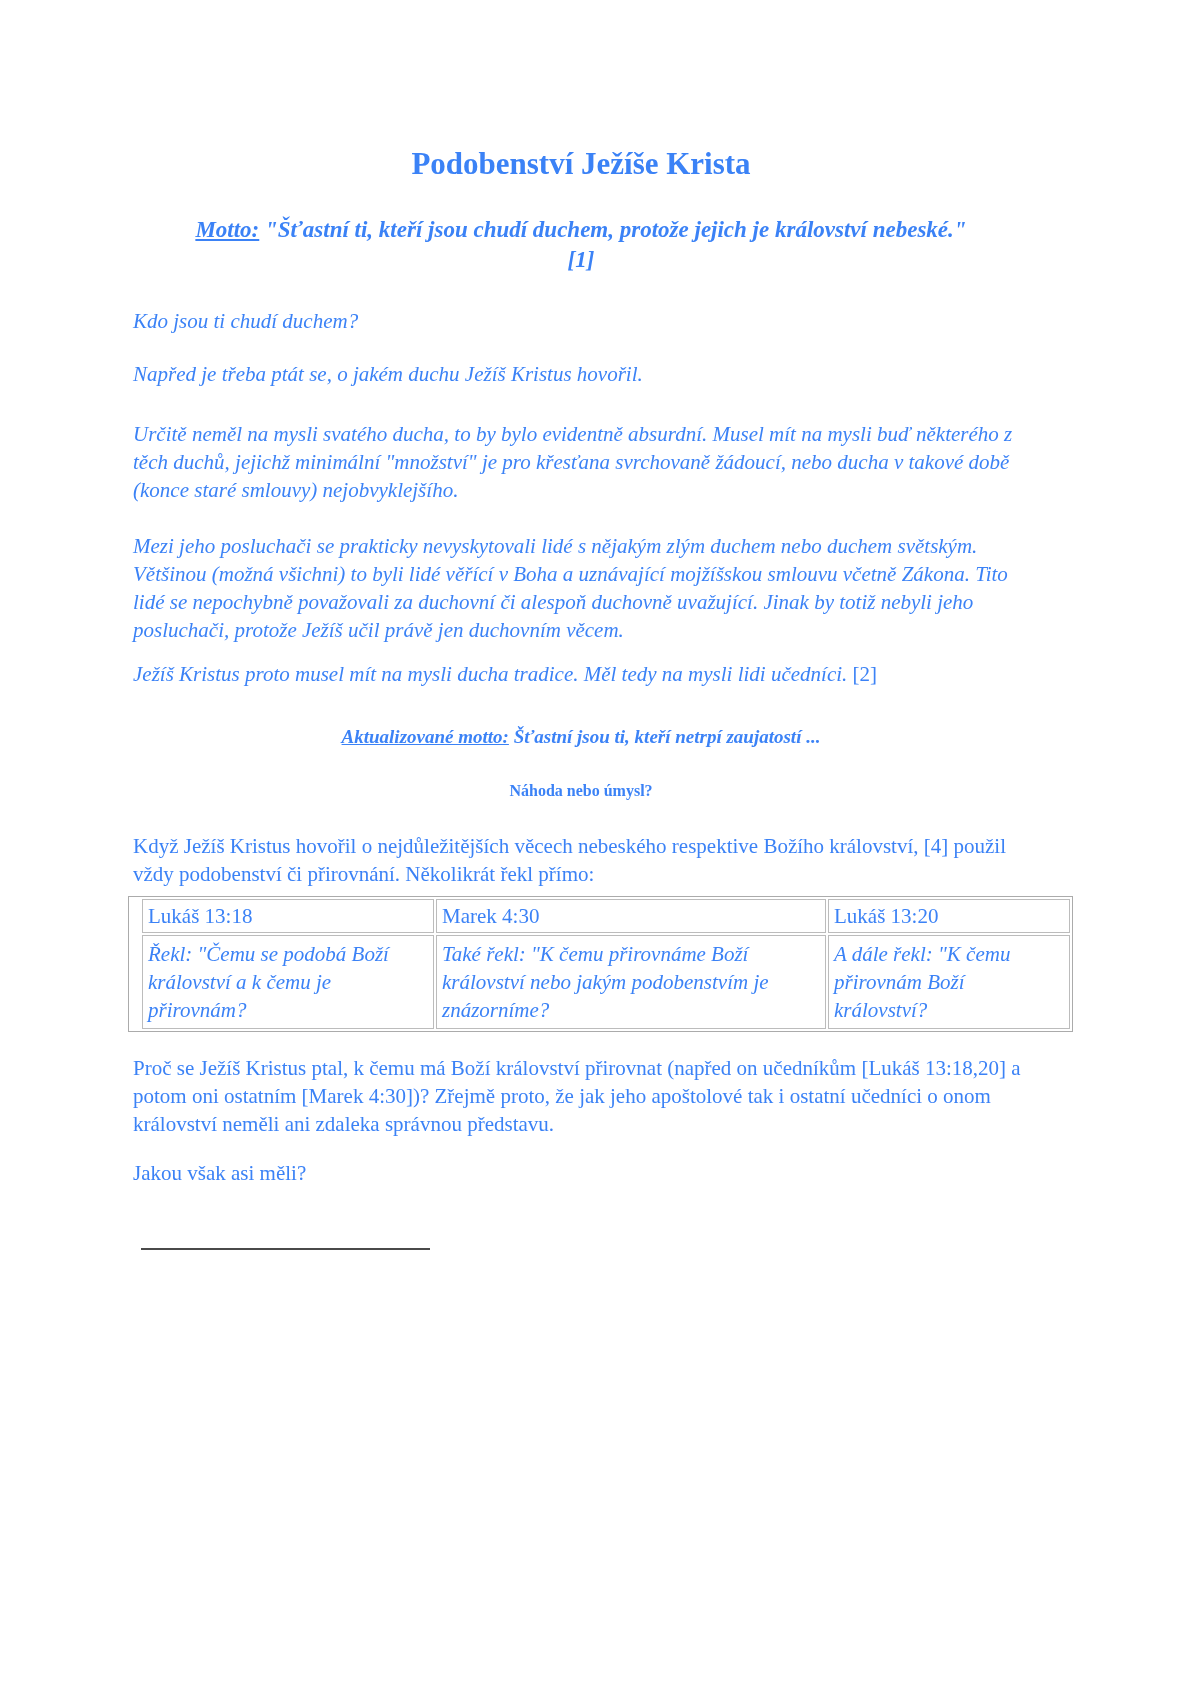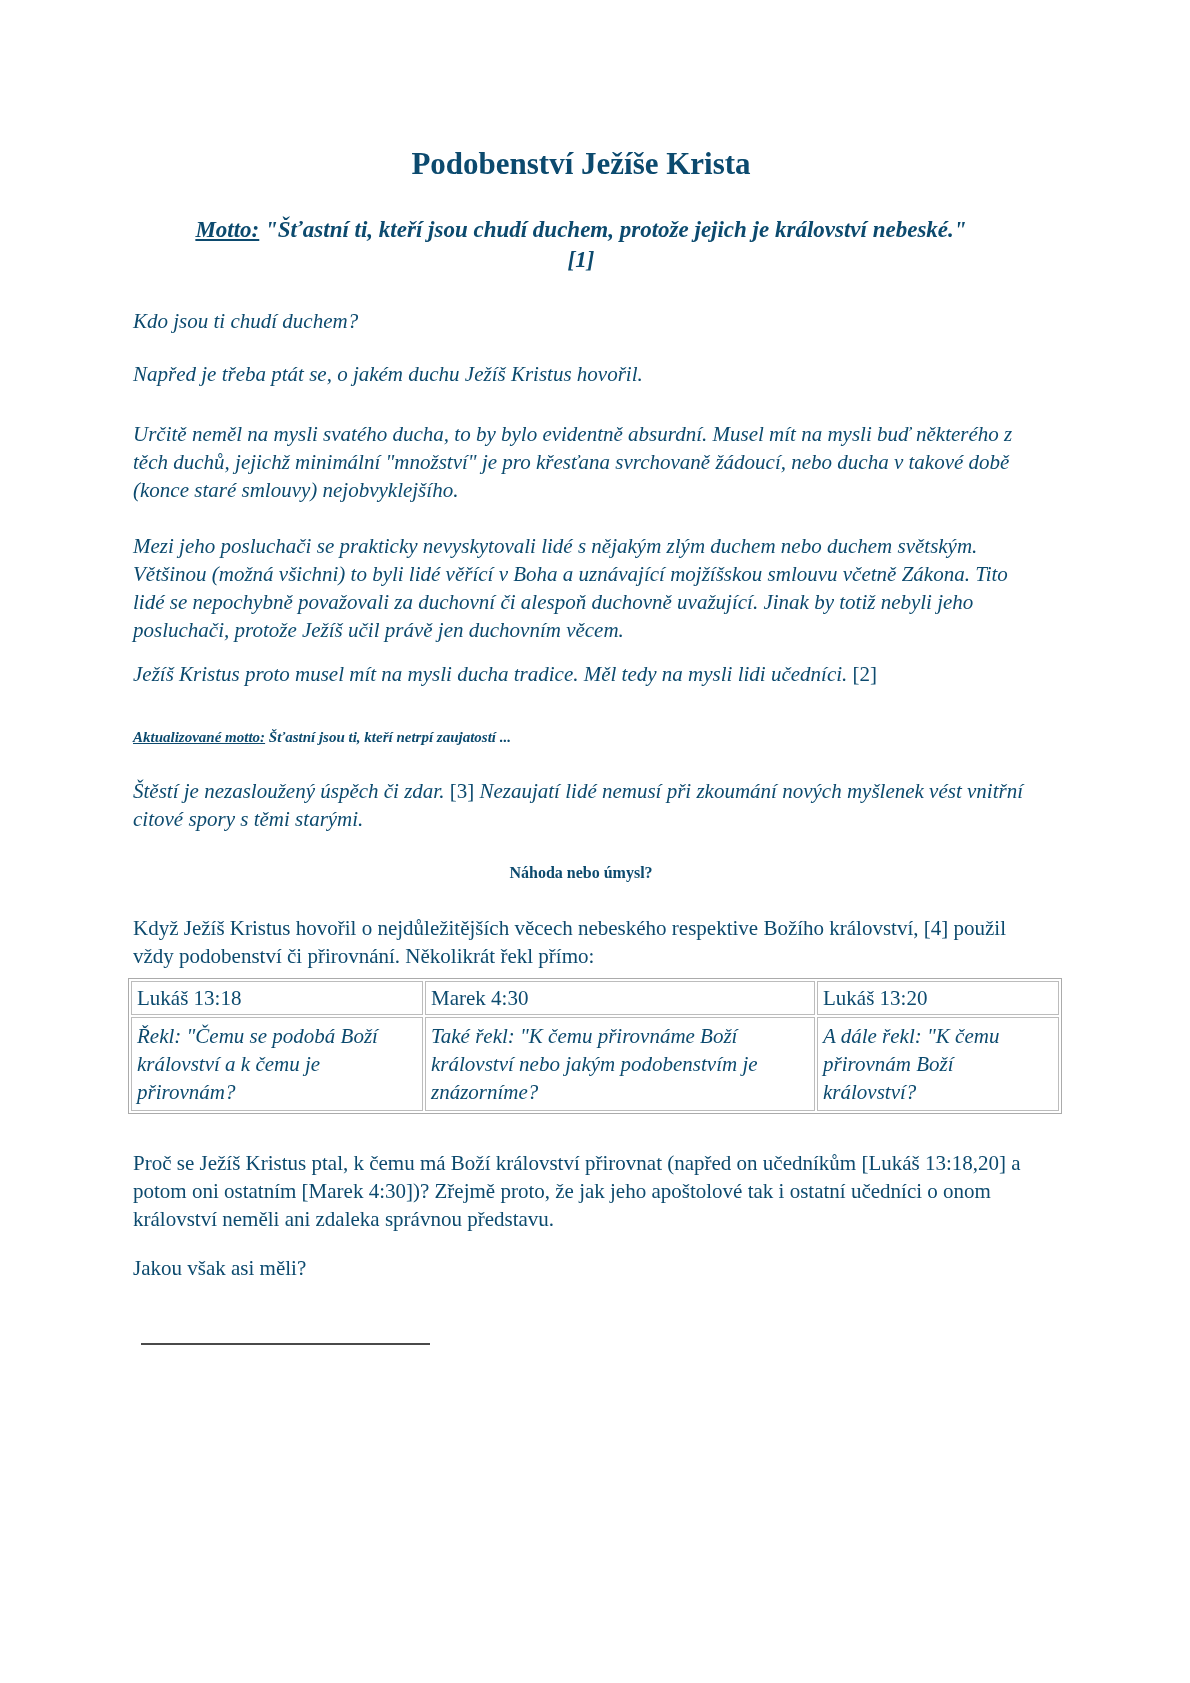--- a/index.html
+++ b/index.html
@@ -3,21 +3,21 @@
 <meta charset="utf-8">
 <style>
   html, body { margin: 0; padding: 0; background: #ffffff; }
   .page {
     position: relative;
     width: 1162px;
     height: 1683px;
     box-sizing: border-box;
     padding: 148px 133px 0 133px;
     background: #ffffff;
-    color: #0c4a6e;
+    color: #3b82f6;
     font-family: "Liberation Serif", serif;
     font-size: 21px;
     line-height: 28px;
     overflow: hidden;
   }
   .title {
     font-size: 31px;
     line-height: 32px;
     font-weight: bold;
     text-align: center;
@@ -38,43 +38,44 @@
   .mb21 { margin-bottom: 21px; }
   .mb22 { margin-bottom: 8px; }
   .mb24 { margin-bottom: 16px; }
   .mb25 { margin-bottom: 25px; }
   .mb26 { margin-bottom: 26px; }
   .mb27 { margin-bottom: 27px; }
   .mb28 { margin-bottom: 28px; }
   .mb32 { margin-bottom: 32px; }
   .mb34 { margin-bottom: 34px; }
   .updated-motto {
-    font-size: 15px;
+    font-size: 19px;
     line-height: 30px;
     font-weight: bold;
     font-style: italic;
-    text-align: left;
+    text-align: center;
     margin: 0 0 25px 0;
   }
   .updated-motto .label { text-decoration: underline; }
   .section-heading {
     font-size: 16px;
     line-height: 28px;
     font-weight: bold;
     text-align: center;
     margin: 0 0 27px 0;
   }
   table.doc-table {
     border-collapse: separate;
     border-spacing: 2px;
     border: 1px solid #ababab;
     table-layout: fixed;
     width: 934px;
-    margin: 0 0 35px -5px;
+    margin: 0 0 22px -5px;
     background: #ffffff;
+    padding-left: 11px;
   }
   table.doc-table td {
     border: 1px solid #bcbcbc;
     vertical-align: top;
     overflow: hidden;
   }
   table.doc-table tr.head-row td {
     padding: 2px 6px 2px 5px;
     font-style: normal;
   }
@@ -110,21 +111,20 @@
 
   <p class="para it mb28">Určitě neměl na mysli svatého ducha, to by bylo evidentně absurdní. Musel mít na mysli buď některého z těch duchů, jejichž minimální "množství" je pro křesťana svrchovaně žádoucí, nebo ducha v takové době (konce staré smlouvy) nejobvyklejšího.</p>
 
   <p class="para it mb24">Mezi jeho posluchači se prakticky nevyskytovali lidé s nějakým zlým duchem nebo duchem světským. Většinou (možná všichni) to byli lidé věřící v Boha a uznávající mojžíšskou smlouvu včetně Zákona. Tito lidé se nepochybně považovali za duchovní či alespoň duchovně uvažující. Jinak by totiž nebyli jeho posluchači, protože Ježíš učil právě jen duchovním věcem.</p>
 
   <p class="para it mb34"><span>Ježíš Kristus proto musel mít na mysli ducha tradice. Měl tedy na mysli lidi učedníci. </span><span class="ref">[2]</span></p>
 
   <div class="updated-motto"><span class="label">Aktualizované motto:</span><span> Šťastní jsou ti, kteří netrpí zaujatostí ...</span></div>
 
 
-  <p class="para it mb26"><span>Štěstí je nezasloužený úspěch či zdar. </span><span class="ref">[3]</span><span> Nezaujatí lidé nemusí při zkoumání nových myšlenek vést vnitřní citové spory s těmi starými.</span></p>
 
   <h3 class="section-heading">Náhoda nebo úmysl?</h3>
 
   <p class="para mb22">Když Ježíš Kristus hovořil o nejdůležitějších věcech nebeského respektive Božího království, [4] použil vždy podobenství či přirovnání. Několikrát řekl přímo:</p>
 
   <table class="doc-table">
     <colgroup>
       <col class="col-1">
         <col class="col-2">
         <col class="col-3">

